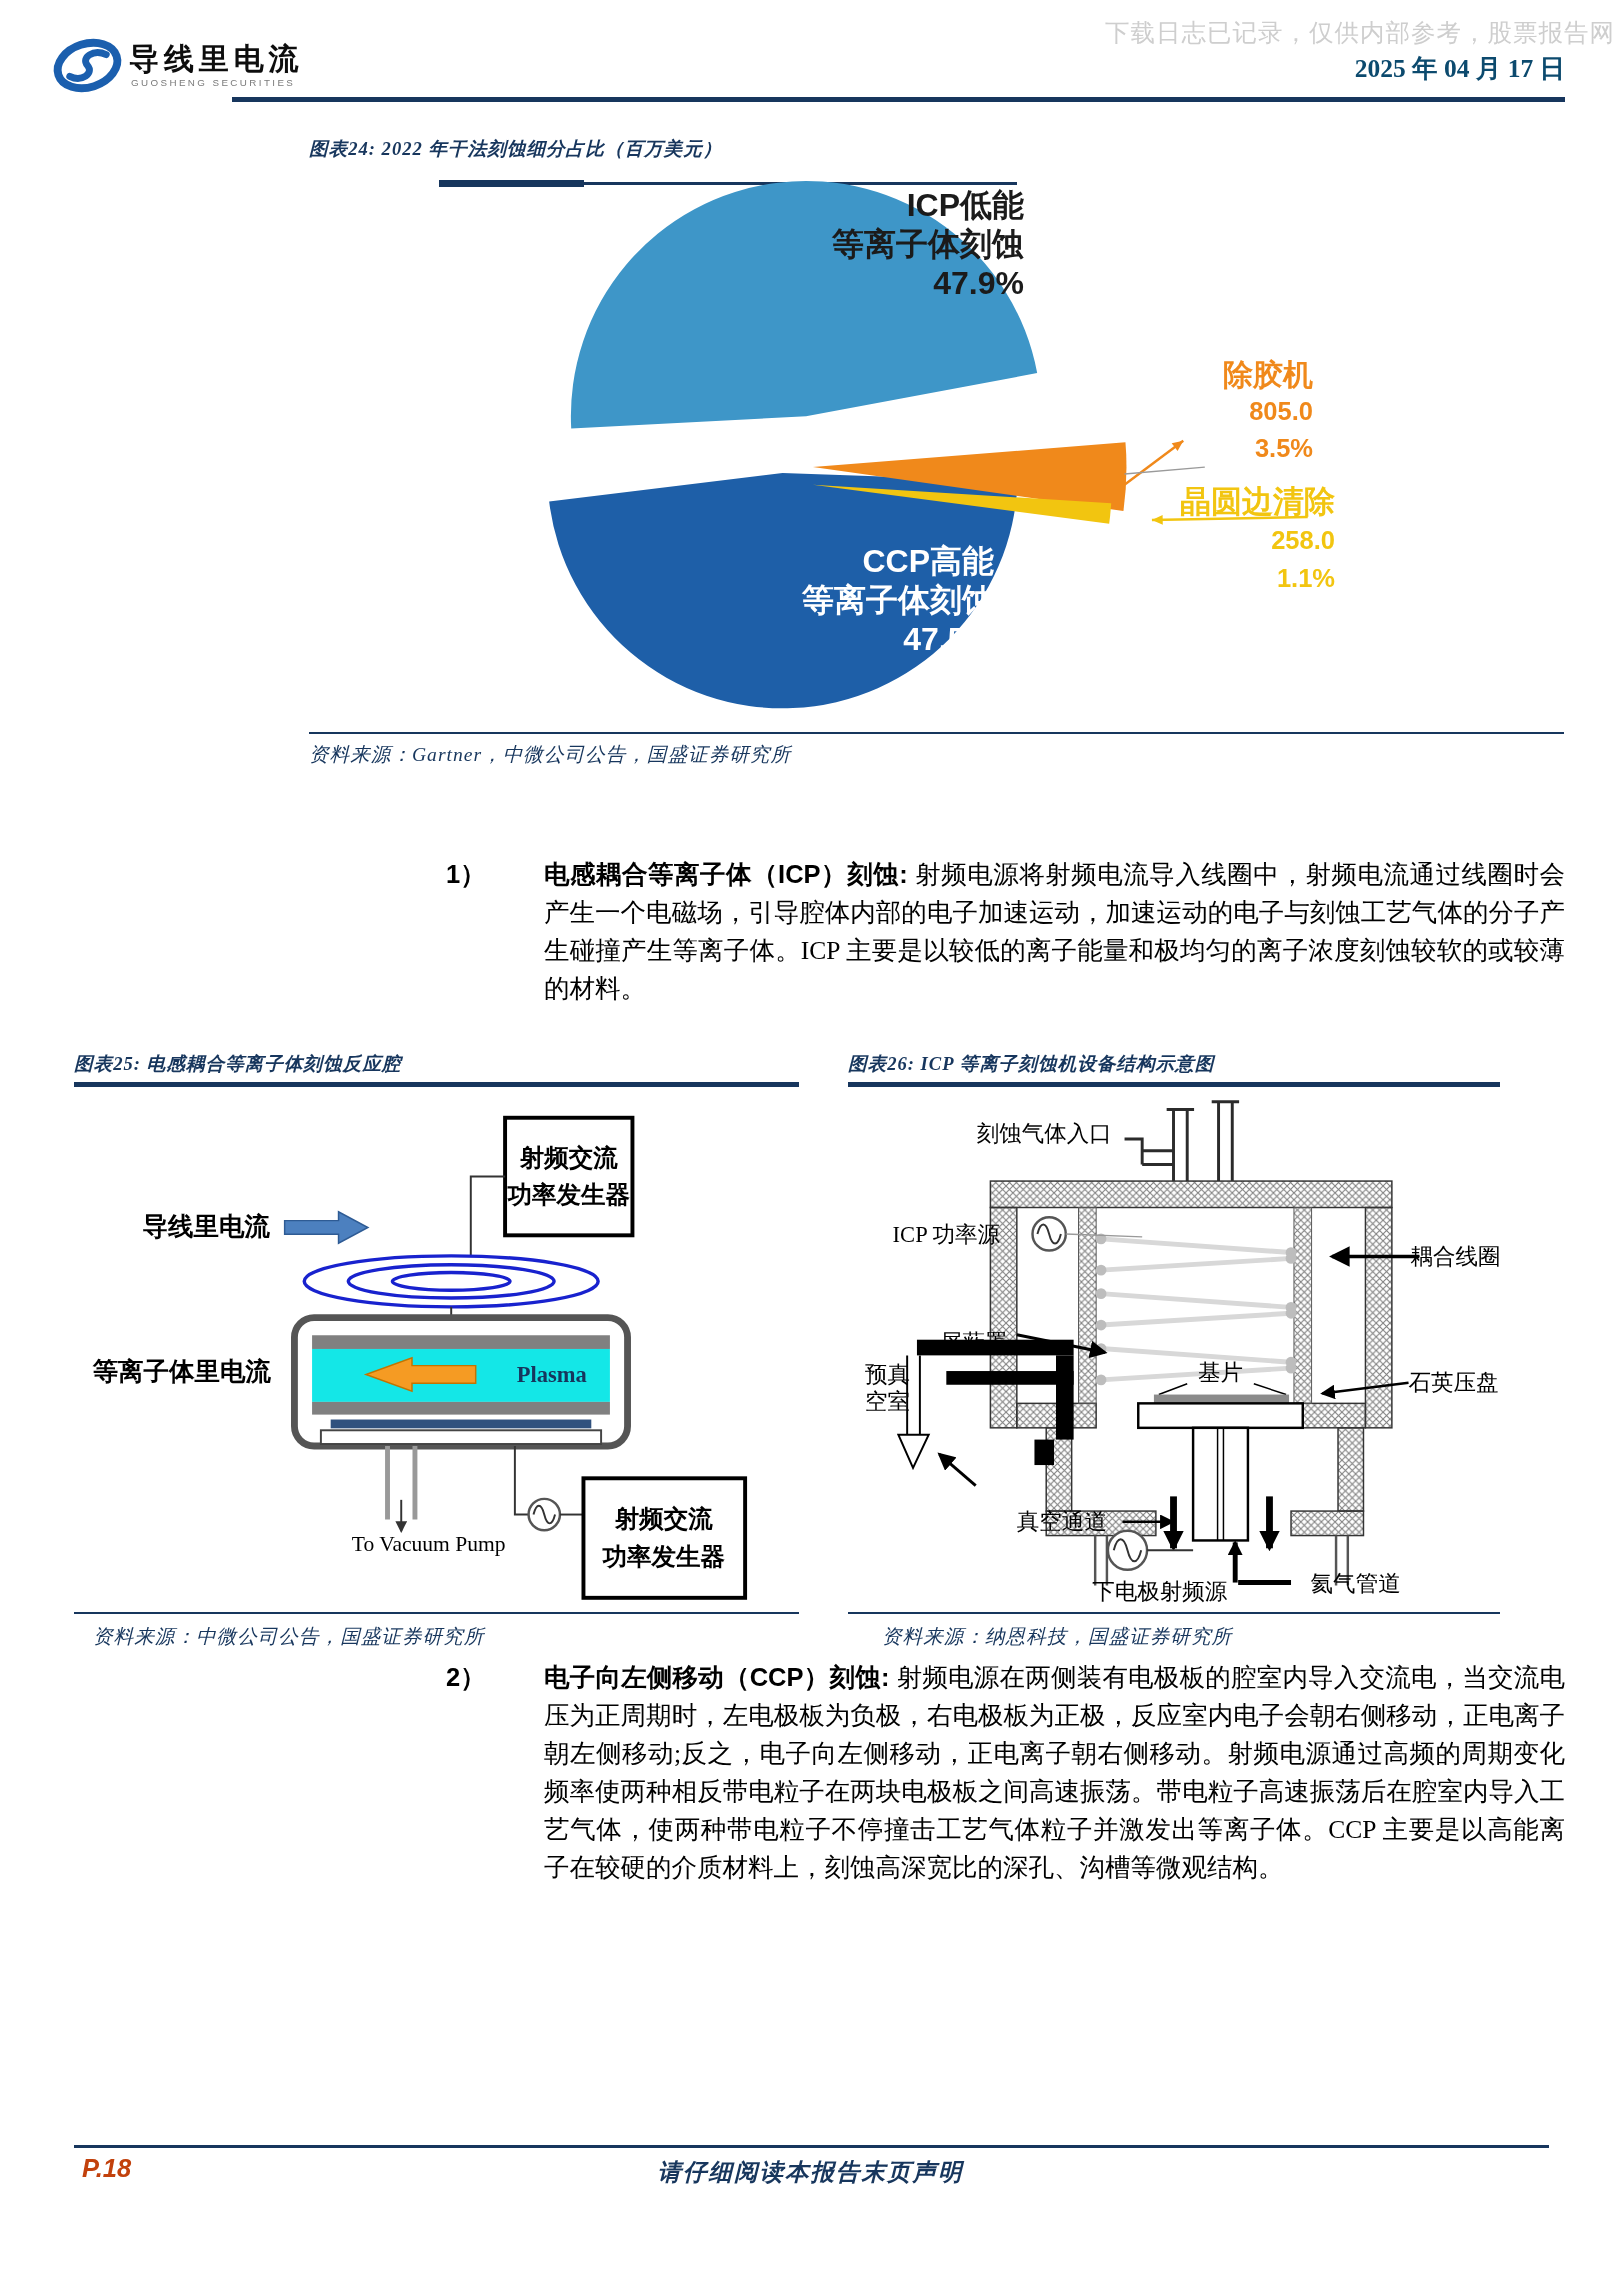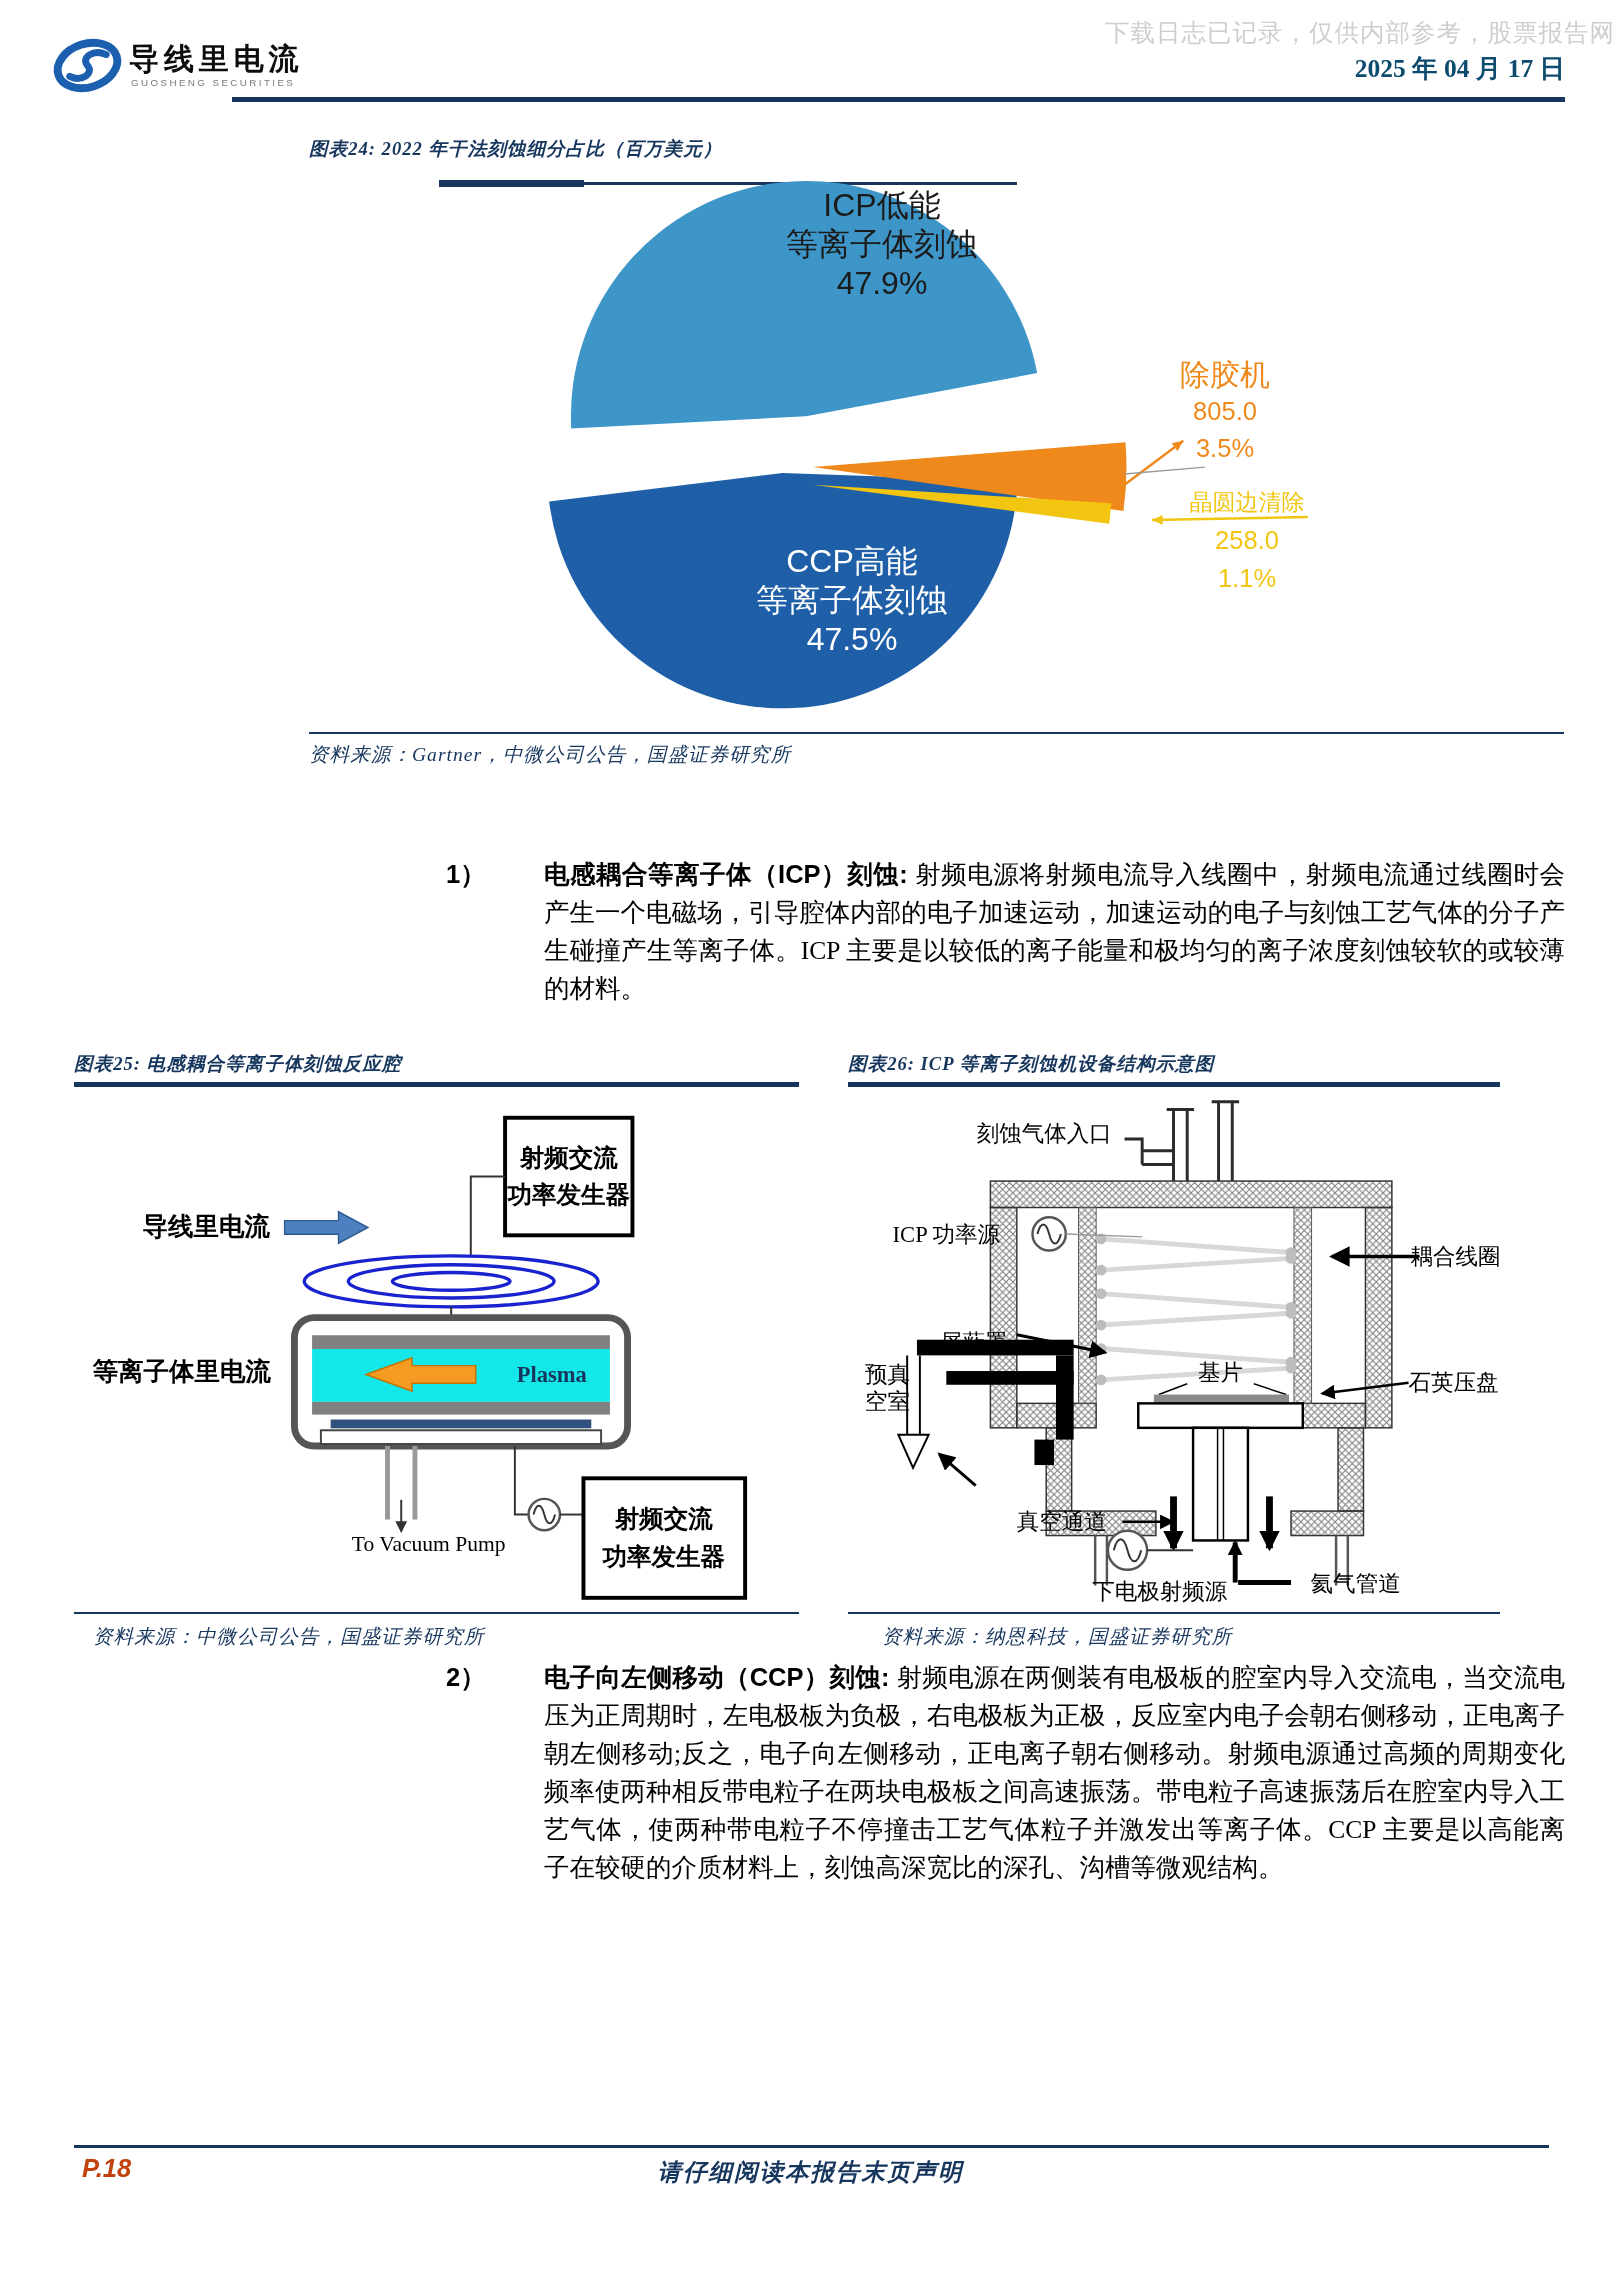--- a/index.html
+++ b/index.html
@@ -18,27 +18,27 @@
   .date{position:absolute;right:56px;top:51px;font:bold 25.5px "Liberation Serif",serif;color:#0c4a6e;}
   .hrule{position:absolute;left:232px;top:97px;width:1333px;height:4.9px;background:#17365D;}
 
   
   .figtitle{position:absolute;font:600 italic 18.6px "Liberation Serif",serif;color:#17365D;letter-spacing:1px;}
   .tbar{position:absolute;background:#17365D;}
   .src{position:absolute;font:italic 19.6px "Liberation Serif",serif;color:#17365D;letter-spacing:1px;}
 
   
   .pie-wrap{position:absolute;left:421px;top:174px;width:921px;height:549px;}
-  .plabel{position:absolute;text-align:center;font-family:"Liberation Sans",sans-serif;font-weight:normal;}
+  .plabel{position:absolute;text-align:right;font-family:"Liberation Sans",sans-serif;font-weight:bold;}
   .icp{left:319px;top:11.8px;width:284px;font-size:32px;line-height:39px;color:#1b1b1b;}
   .ccp{left:289px;top:368px;width:284px;font-size:32px;line-height:39px;color:#ffffff;}
   .degum{left:716px;top:182px;width:176px;font-size:25.5px;line-height:37px;}
   .degum .big{font-size:30px;}
   .bevel{left:738px;top:309px;width:176px;font-size:25.5px;line-height:38px;}
-  .bevel .big{font-size:23px;}
+  .bevel .big{font-size:31px;}
 
   
   .para{position:absolute;left:446px;width:1119px;font:25.5px/38px "Liberation Serif",serif;
         color:#000;text-align:justify;}
   .para .num{position:absolute;left:0;top:0;font-weight:bold;font-family:"Liberation Sans",sans-serif;}
   .para .txt{display:block;margin-left:98px;}
   .lead{font-weight:bold;font-family:"Liberation Sans",sans-serif;}
 
   
   .f25b{font:bold 26px "Liberation Sans",sans-serif;fill:#000;}

